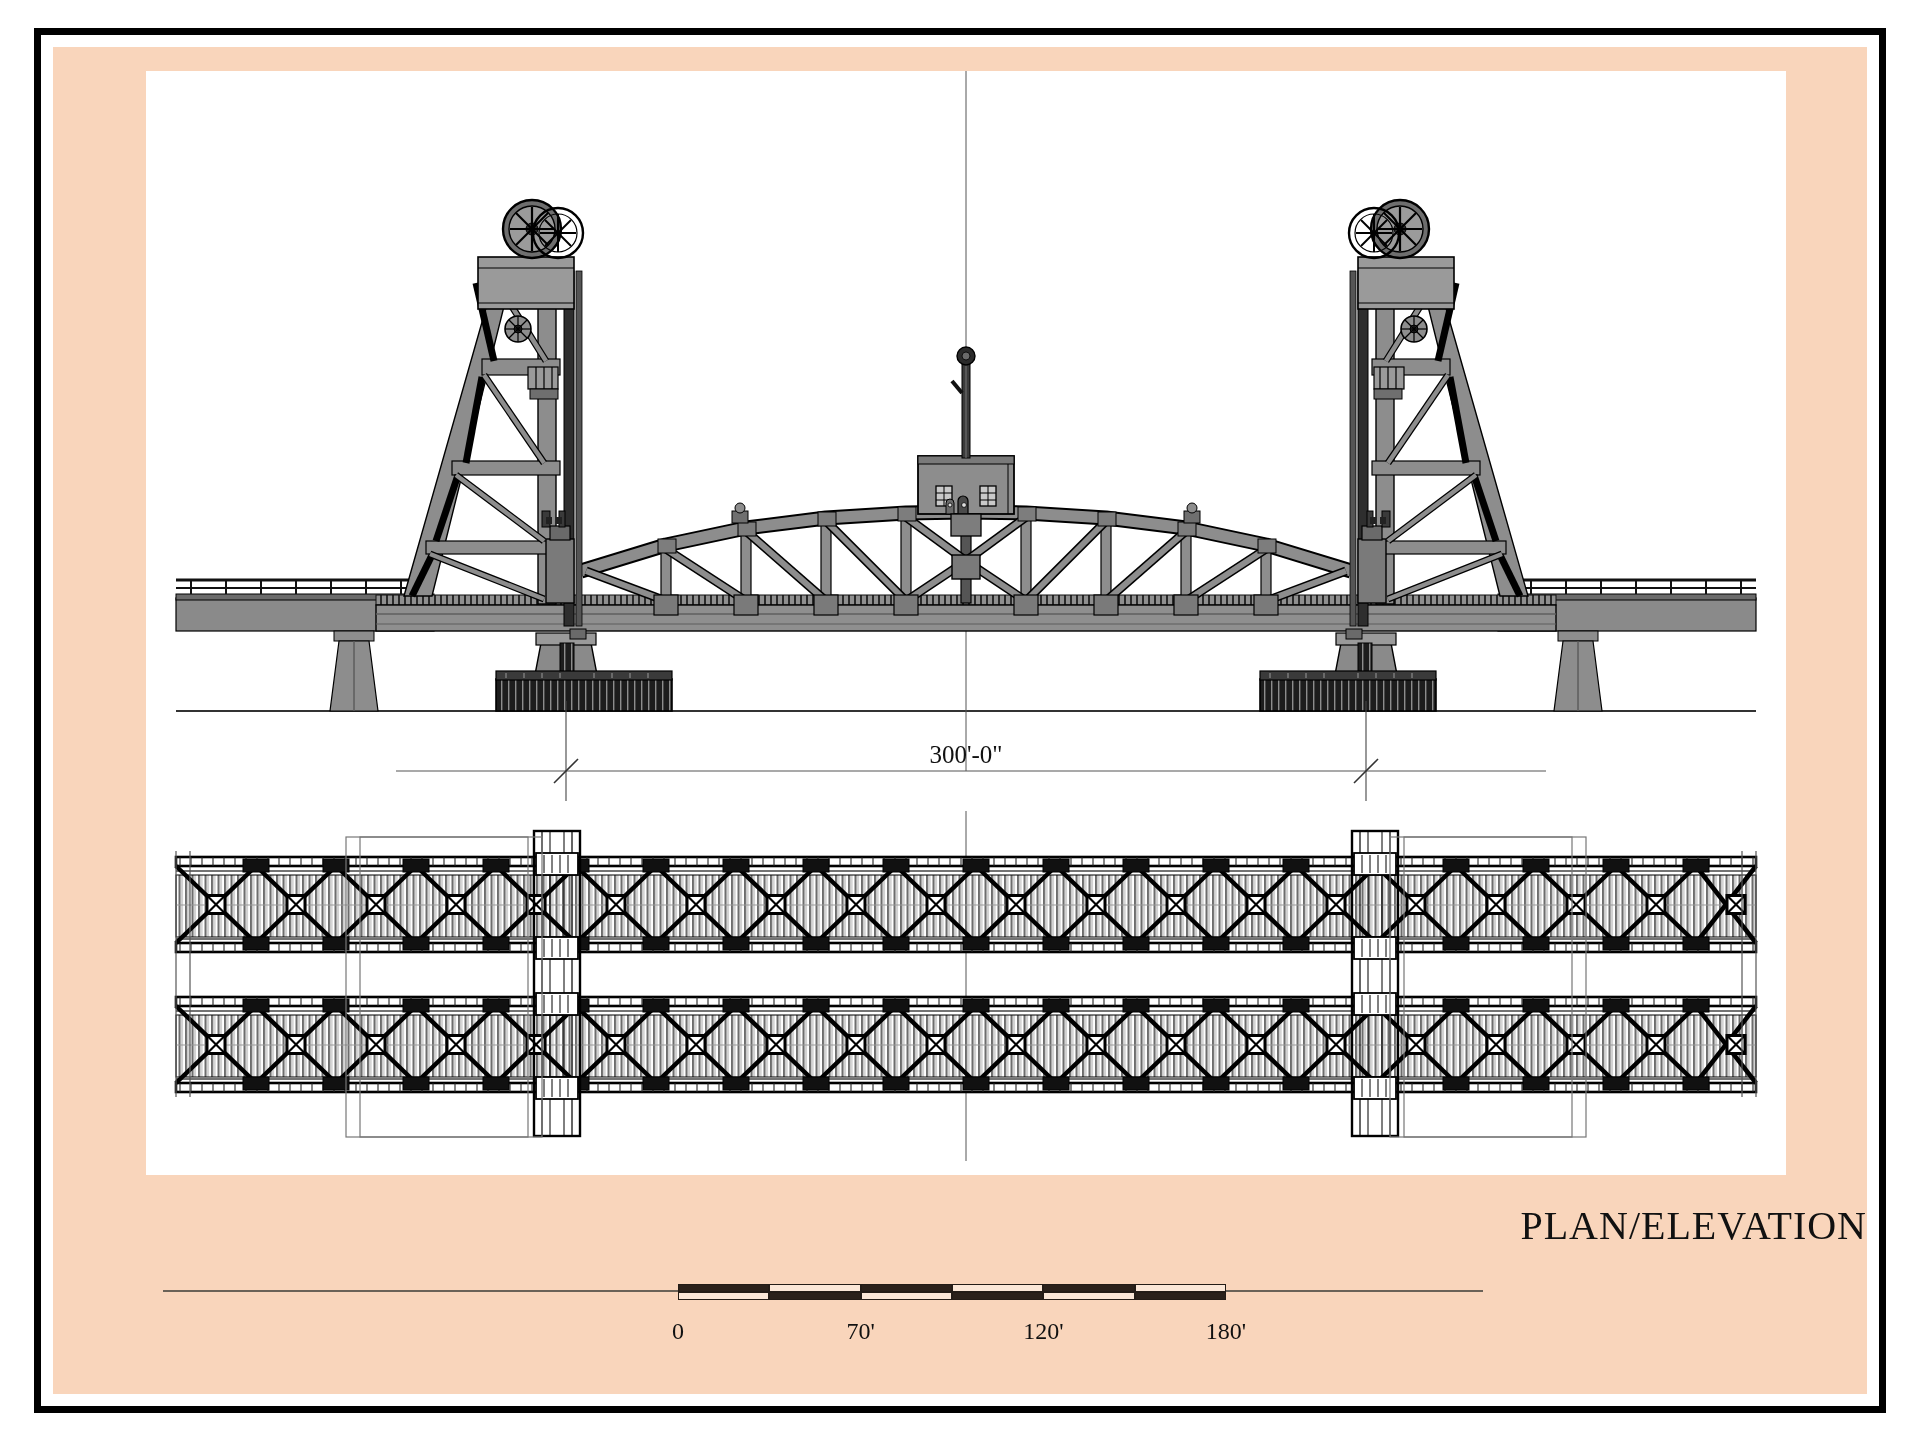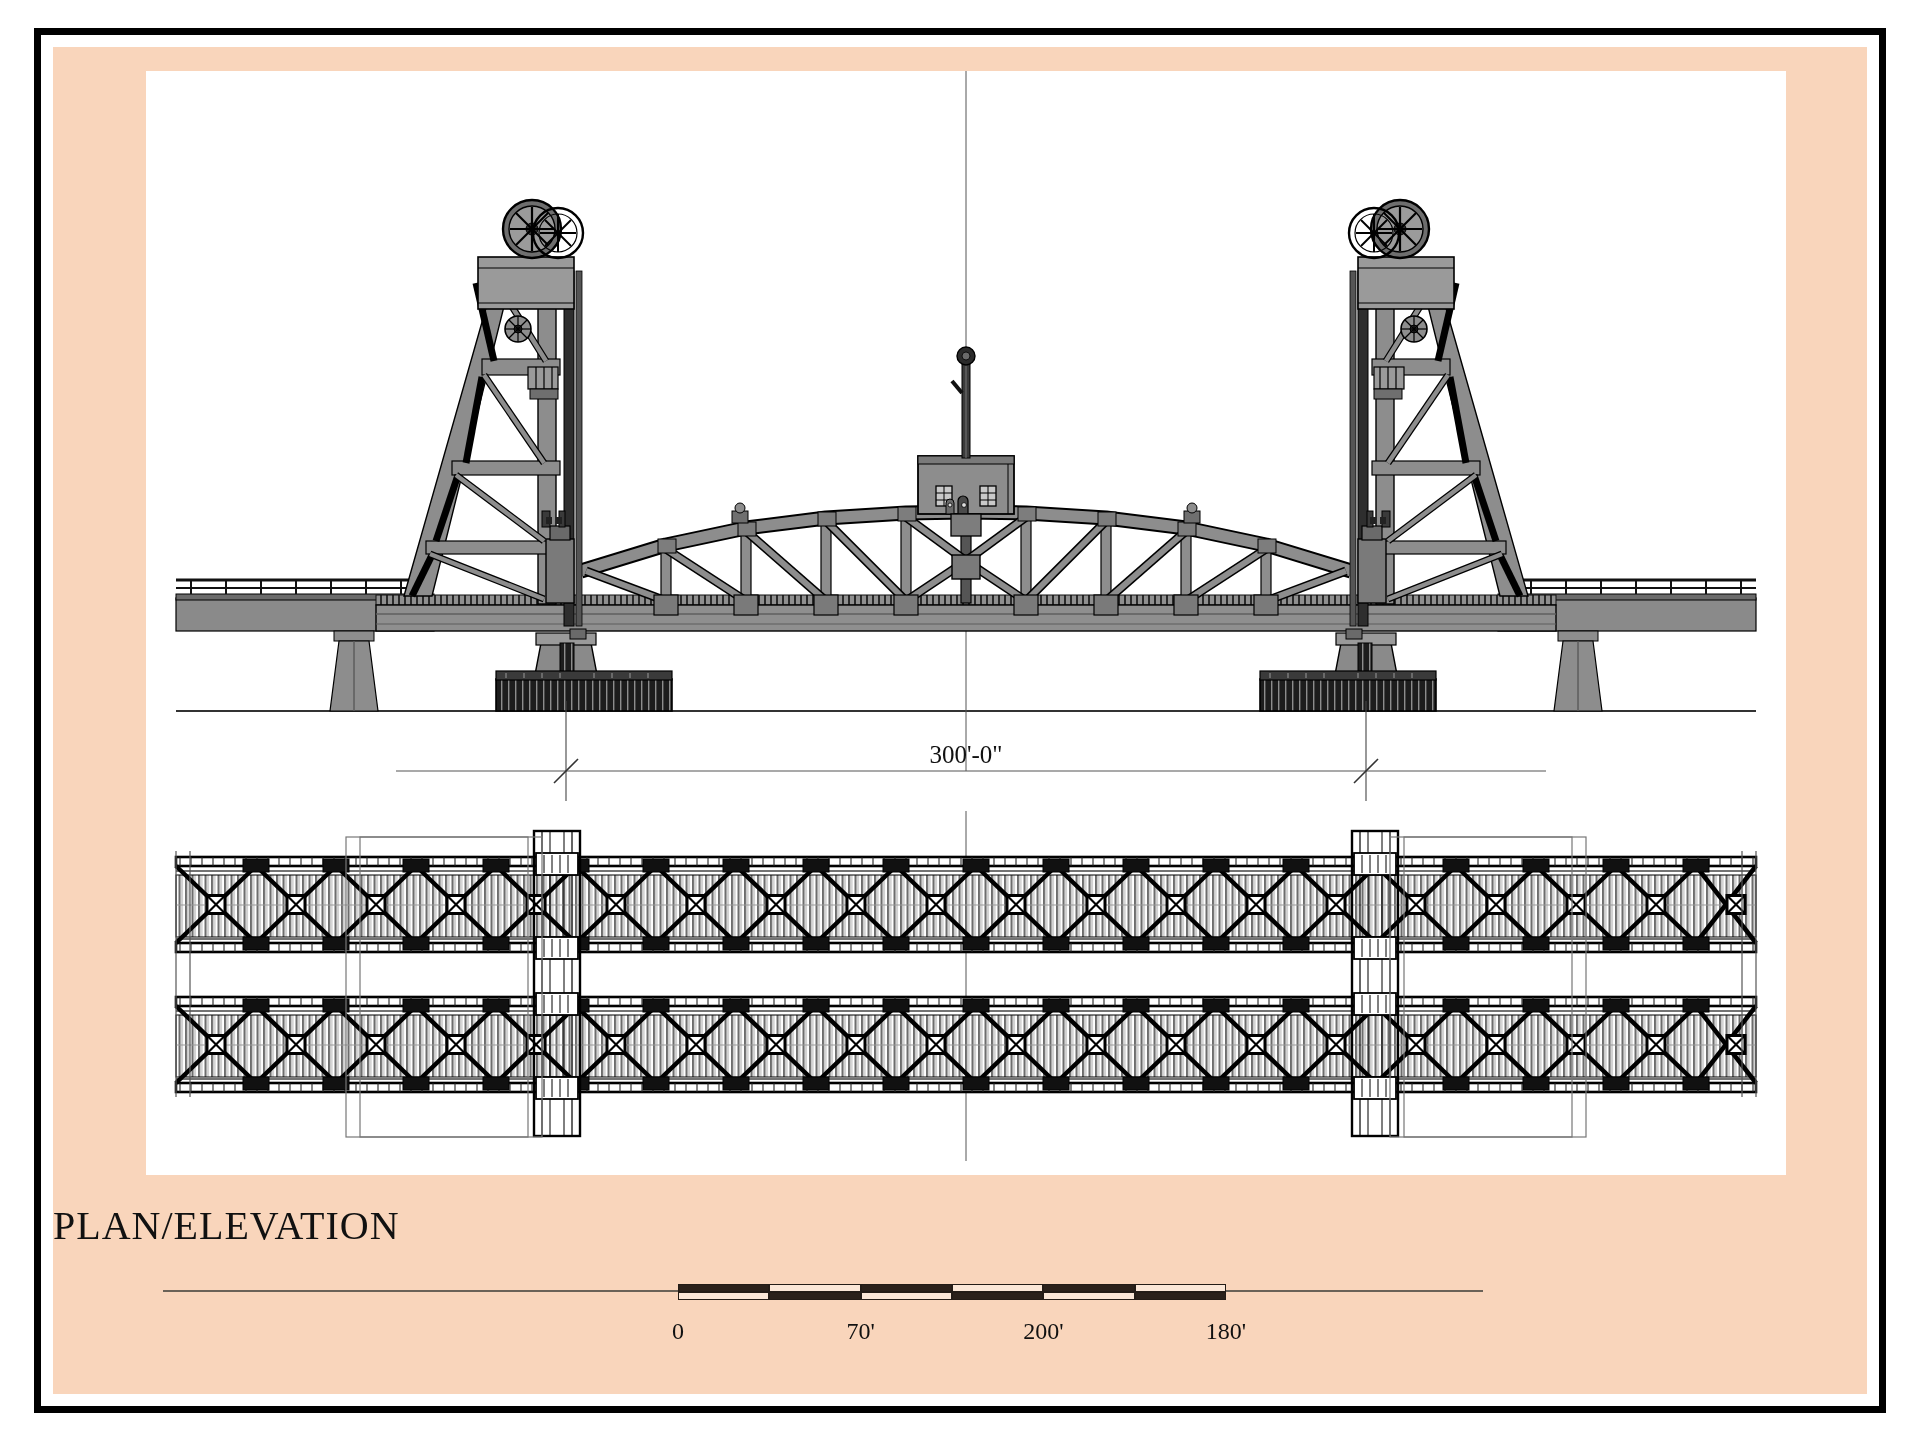--- a/index.html
+++ b/index.html
@@ -7,21 +7,21 @@
 
   
   #sheet{position:absolute;left:0;top:0;width:1920px;height:1441px;background:#ffffff;}
   #blackframe{position:absolute;left:34px;top:28px;right:34px;bottom:28px;
               border:7px solid #000000;background:#ffffff;box-sizing:border-box;}
   #whitegap{position:absolute;left:0;top:0;right:0;bottom:0;background:#ffffff;}
   #mat{position:absolute;left:12px;top:12px;right:12px;bottom:12px;background:#F9D5BB;}
   #drawingarea{position:absolute;left:93px;top:24px;width:1640px;height:1104px;background:#ffffff;}
 
   
-  #title{position:absolute;left:0;right:0;top:1155px;text-align:left;
+  #title{position:absolute;left:0;right:0;top:1155px;text-align:right;
          font-family:"Liberation Serif",serif;font-size:40px;letter-spacing:1px;color:#111111;}
   #scalewrap{position:absolute;left:0;right:0;top:1225px;height:120px;}
   #scalerule{position:absolute;left:110px;top:18px;width:1320px;height:2px;background:#6b6257;}
   #scalebar{position:absolute;left:625px;top:12px;width:548px;height:16px;}
   .sbrow{position:absolute;left:0;width:100%;height:8px;display:flex;}
   .sbrow.top{top:0;}
   .sbrow.bot{top:8px;}
   .sbcell{flex:1 1 0;border:1px solid #241c16;box-sizing:border-box;}
   .sbcell.dark{background:#2b211a;}
   .sbcell.light{background:#FBE7D7;}
@@ -1455,21 +1455,21 @@
               <div class="sbcell light"></div>
               <div class="sbcell dark"></div>
               <div class="sbcell light"></div>
               <div class="sbcell dark"></div>
               <div class="sbcell light"></div>
               <div class="sbcell dark"></div>
             </div>
             <div id="scalelabels">
               <span class="slab" style="left:0%">0</span>
               <span class="slab" style="left:33.333%">70'</span>
-              <span class="slab" style="left:66.666%">200'</span>
+              <span class="slab" style="left:66.666%">120'</span>
               <span class="slab" style="left:100%">180'</span>
             </div>
           </div>
         </div>
 
       </div>
     </div>
   </div>
 </div>
 

